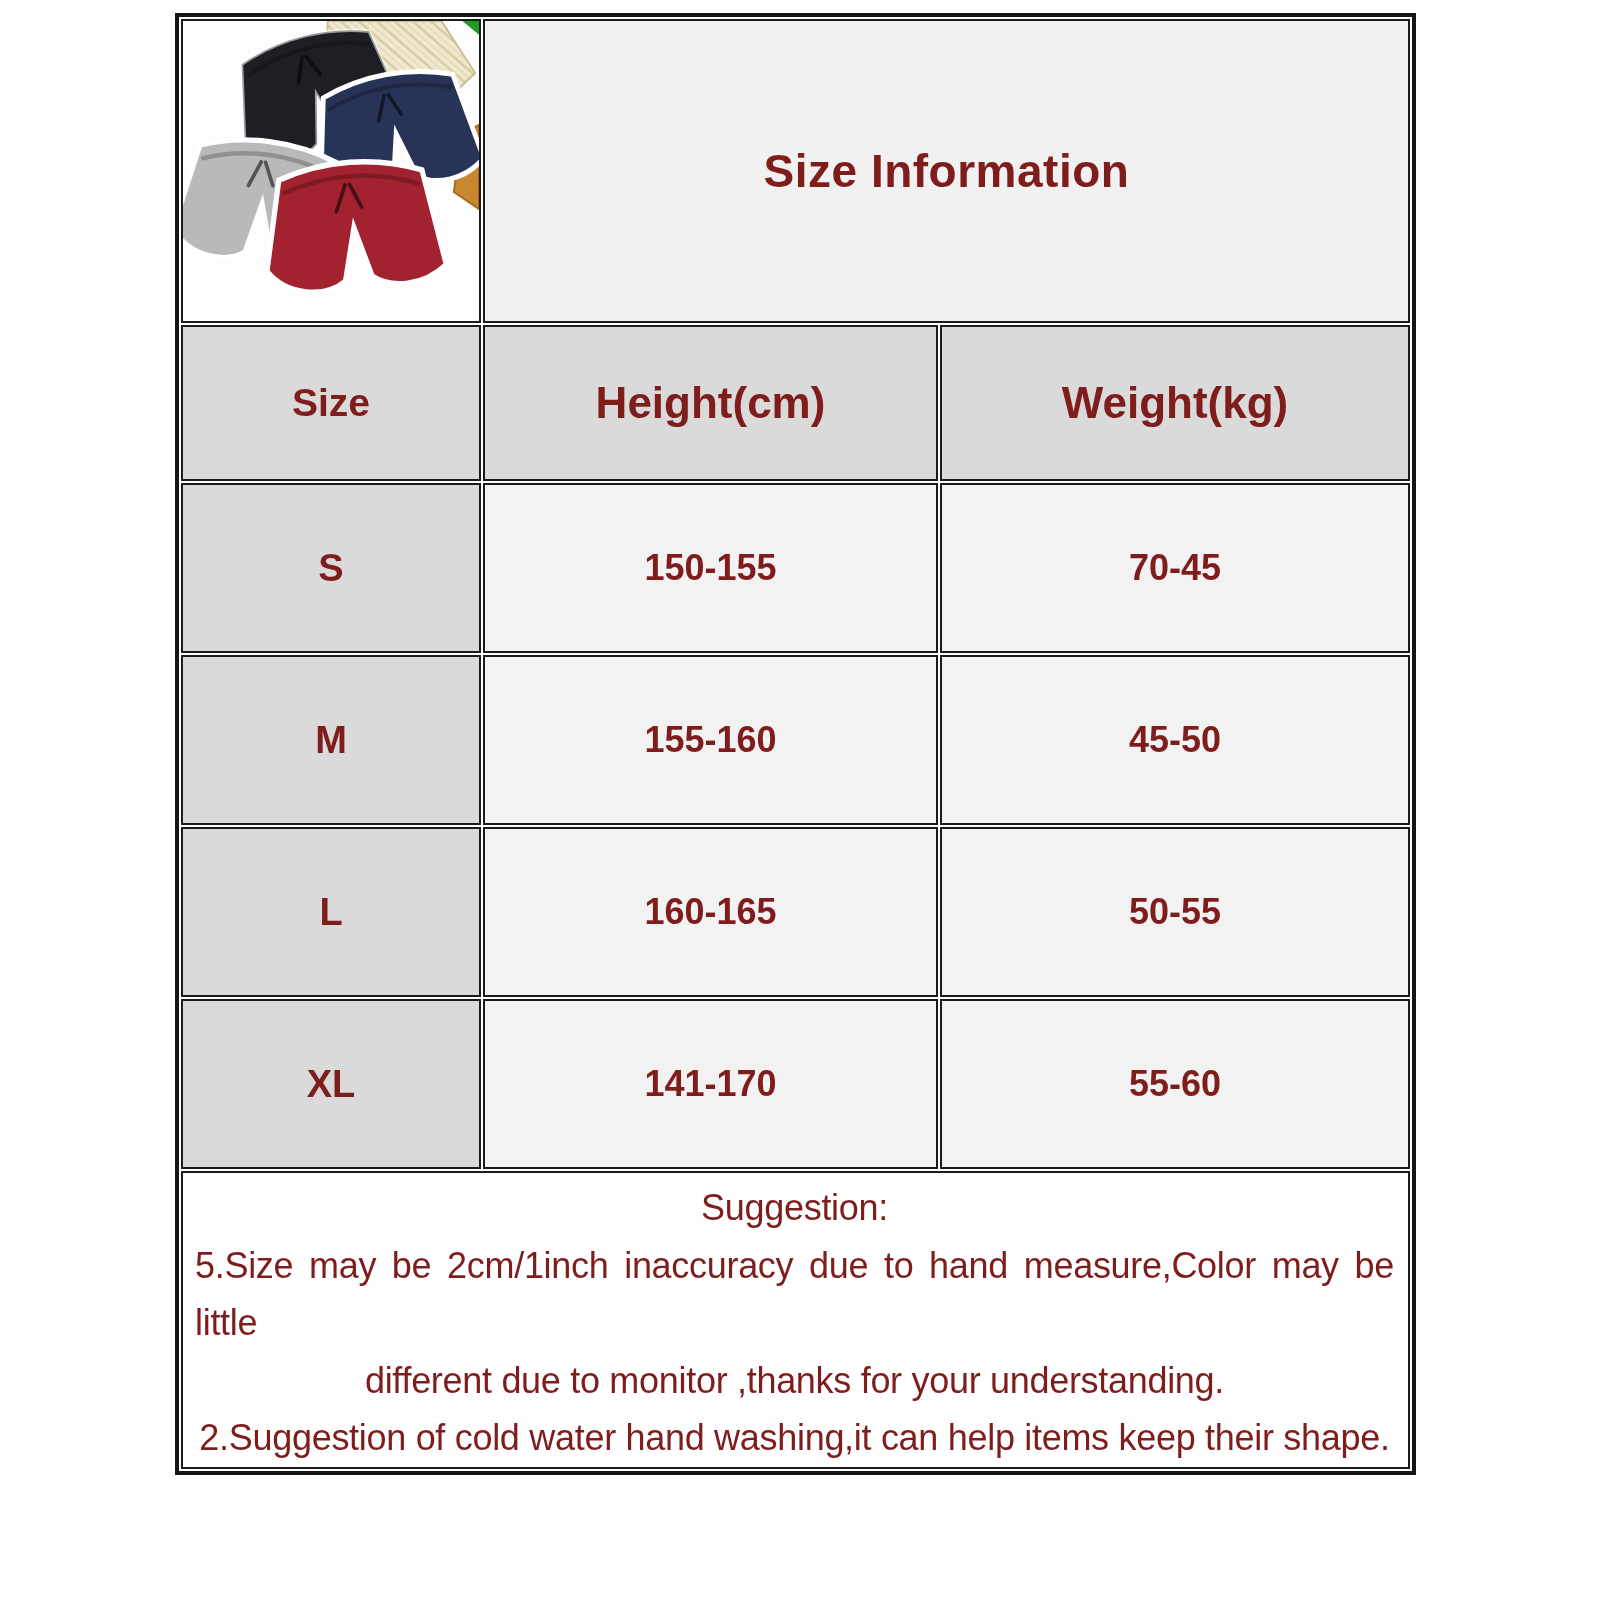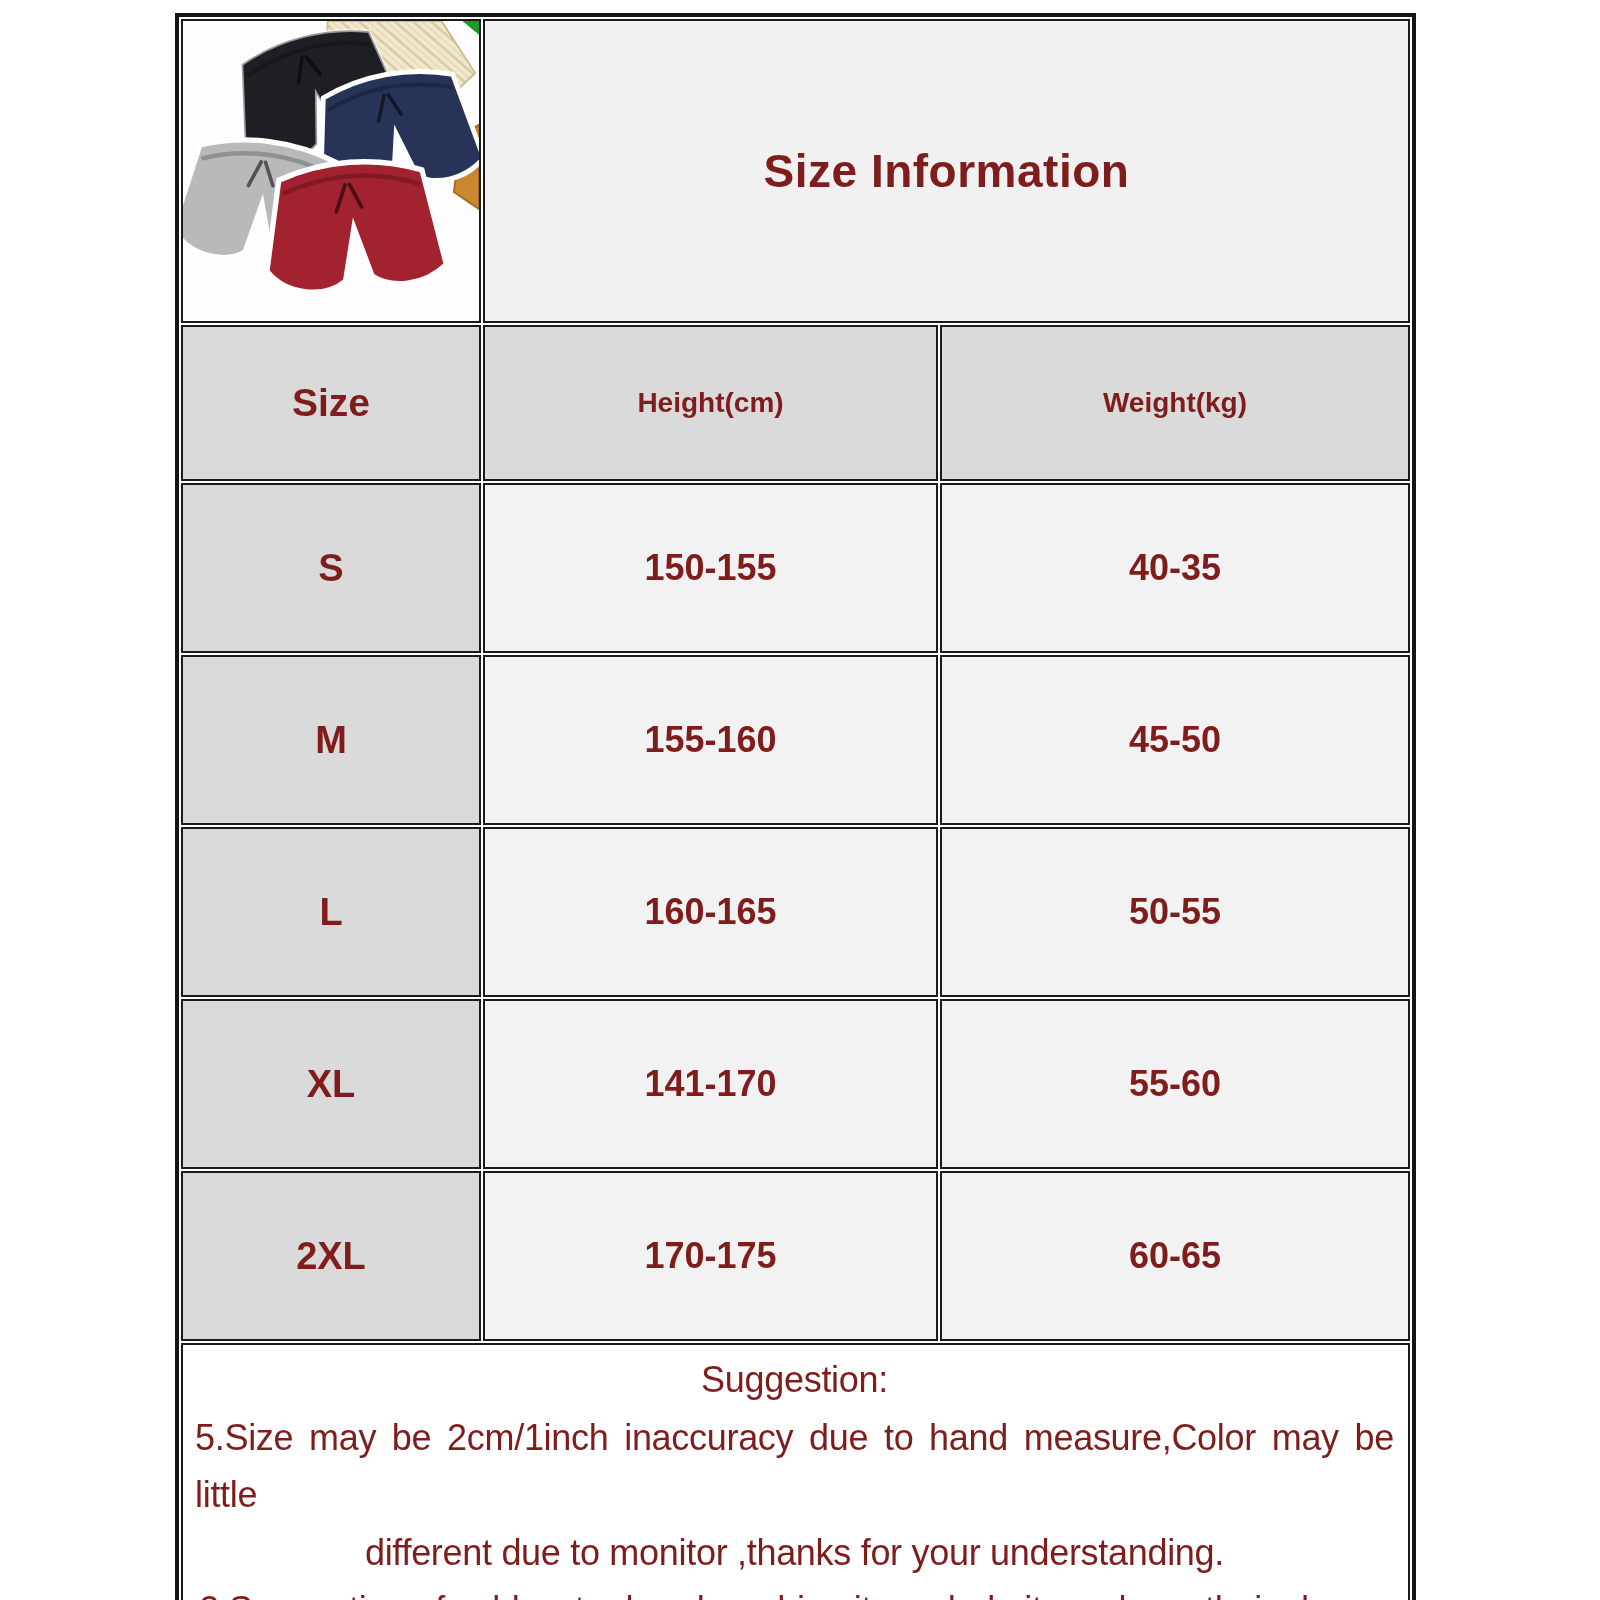--- a/index.html
+++ b/index.html
@@ -24,21 +24,21 @@
     border:2px solid #1b1b1b;
     text-align:center;
     vertical-align:middle;
     overflow:hidden;
   }
   td.product-cell{background:#fdfdfd;position:relative;padding:0;}
   td.title-cell{background:#f1f1f1;}
   .title-text{font-size:46px;font-weight:bold;letter-spacing:0.5px;}
   td.head-cell{background:#dadada;font-weight:bold;}
   .size-head{font-size:39px;font-weight:bold;}
-  .col-head{font-size:28px;font-weight:bold;}
+  .col-head{font-size:44px;font-weight:bold;}
   td.size-cell{background:#dadada;font-weight:bold;font-size:38px;}
   td.val-cell{background:#f2f2f2;font-weight:bold;font-size:36px;}
   td.attention-cell{
     background:#ffffff;
     text-align:left;
     vertical-align:top;
     padding:6px 14px 0 12px;
     font-size:36px;
     line-height:1.6;
     letter-spacing:-0.3px;
@@ -113,42 +113,37 @@
           <span class="col-head">Height(cm)</span>
         </td>
         <td class="head-cell">
           <span class="col-head">Weight(kg)</span>
         </td>
       </tr>
 
       <tr>
         <td class="size-cell" style="height:164px">S</td>
         <td class="val-cell">150-155</td>
-        <td class="val-cell">40-35</td>
+        <td class="val-cell">70-45</td>
       </tr>
       <tr>
         <td class="size-cell" style="height:164px">M</td>
         <td class="val-cell">155-160</td>
         <td class="val-cell">45-50</td>
       </tr>
       <tr>
         <td class="size-cell" style="height:164px">L</td>
         <td class="val-cell">160-165</td>
         <td class="val-cell">50-55</td>
       </tr>
       <tr>
         <td class="size-cell" style="height:164px">XL</td>
         <td class="val-cell">141-170</td>
         <td class="val-cell">55-60</td>
       </tr>
-      <tr>
-        <td class="size-cell" style="height:164px">2XL</td>
-        <td class="val-cell">170-175</td>
-        <td class="val-cell">60-65</td>
-      </tr>
 
       <tr>
         <td class="attention-cell" colspan="3" style="height:266px">
           <div class="note-title">Suggestion:</div>
           <div class="note-line justify">5.Size may be 2cm/1inch inaccuracy due to hand measure,Color may be little</div>
           <div class="note-line">different due to monitor ,thanks for your understanding.</div>
           <div class="note-line">2.Suggestion of cold water hand washing,it can help items keep their shape.</div>
         </td>
       </tr>
     </tbody>

